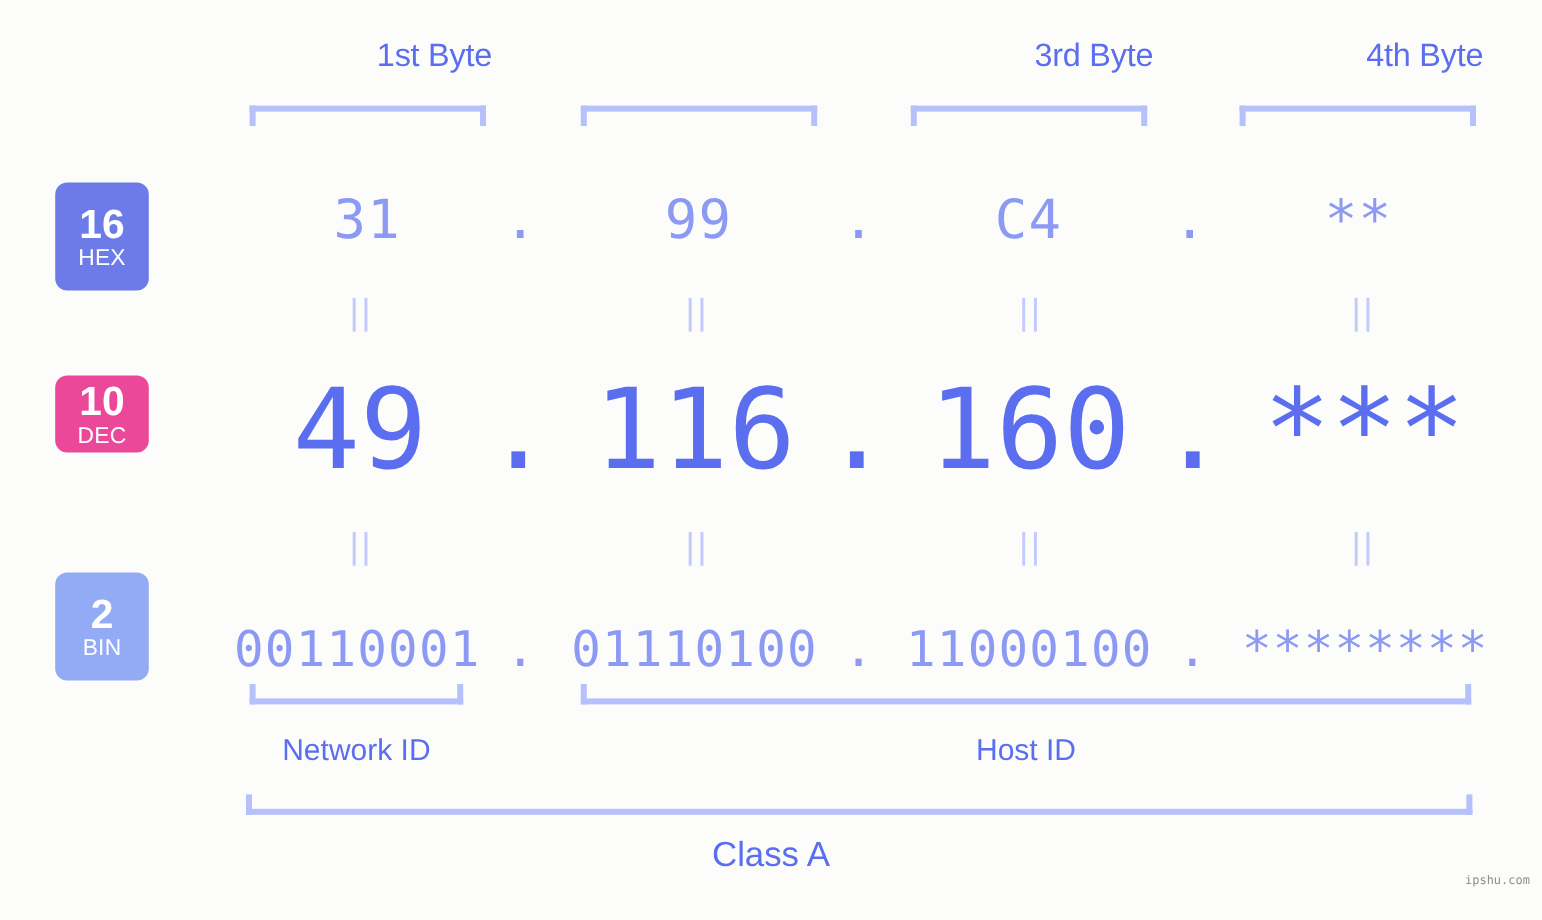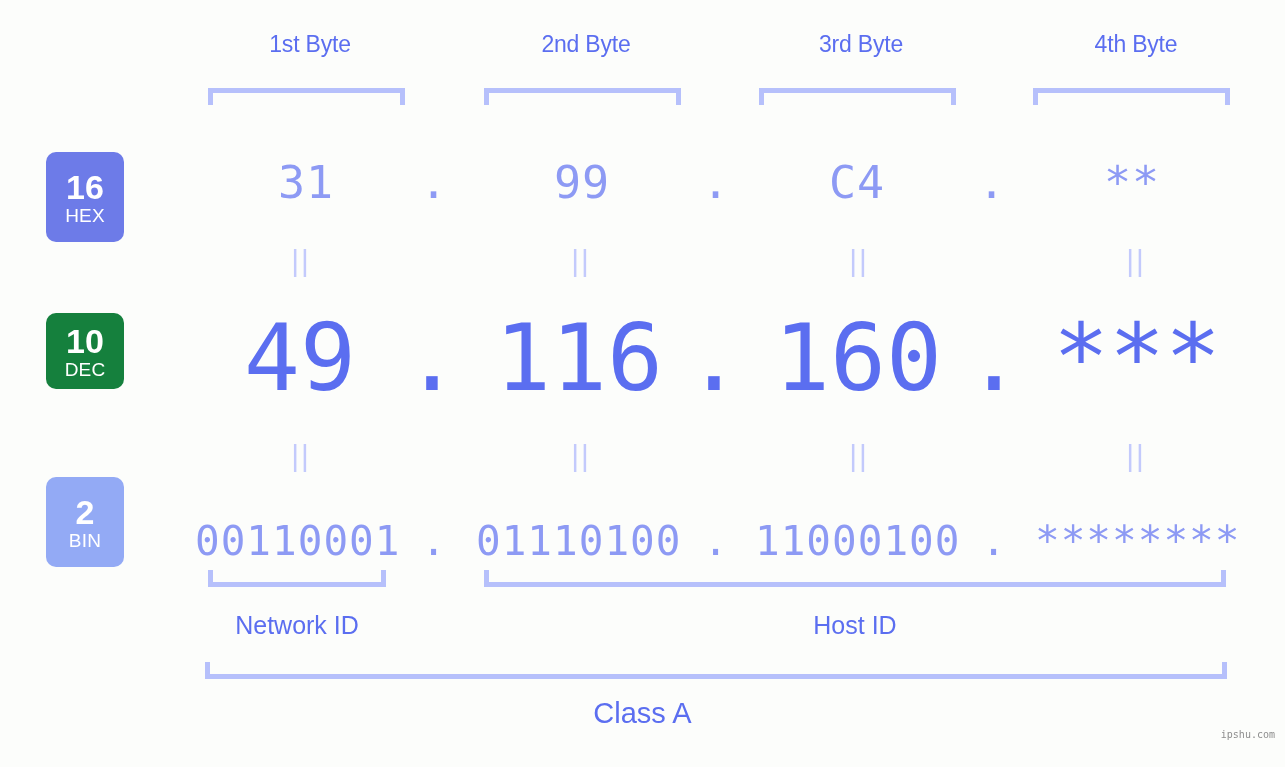--- a/index.html
+++ b/index.html
@@ -20,22 +20,22 @@
     position: relative;
     width: 1285px;
     height: 767px;
   }
 
   
   .byte-header {
     position: absolute;
     top: 31px;
     width: 200px;
-    text-align: center;
-    font-size: 23px;
+    text-align: right;
+    font-size: 27px;
     color: #5b6ef0;
     letter-spacing: -0.2px;
     white-space: nowrap;
   }
 
   
   .bracket {
     position: absolute;
     box-sizing: border-box;
     border-top: 5px solid #b6c0fb;
@@ -72,21 +72,21 @@
     font-weight: 700;
     letter-spacing: 0px;
     margin-bottom: 2px;
   }
   .badge .nm {
     font-size: 19px;
     font-weight: 400;
     letter-spacing: 0.2px;
   }
   #badge-hex { top: 152px; height: 90px; background: #6d7be8; }
-  #badge-dec { top: 313px; height: 76px; background: #15803d; }
+  #badge-dec { top: 313px; height: 64px; background: #ec4899; }
   #badge-bin { top: 477px; height: 90px; background: #93aaf5; }
 
   
   .row {
     position: absolute;
     left: 0;
     width: 1285px;
     height: 0;
   }
   .cell {
@@ -173,21 +173,20 @@
     color: #8d8d8d;
     letter-spacing: 0px;
   }
 </style>
 </head>
 <body>
 
 <div id="canvas">
 
   <div class="byte-header" style="left:210px;">1st Byte</div>
-  <div class="byte-header" style="left:486px;">2nd Byte</div>
   <div class="byte-header" style="left:761px;">3rd Byte</div>
   <div class="byte-header" style="left:1036px;">4th Byte</div>
 
   <div class="bracket" style="left:208px;  top:88px; width:197px;"></div>
   <div class="bracket" style="left:484px;  top:88px; width:197px;"></div>
   <div class="bracket" style="left:759px;  top:88px; width:197px;"></div>
   <div class="bracket" style="left:1033px; top:88px; width:197px;"></div>
 
   <div class="badge" id="badge-hex">
     <span class="num">16</span>

